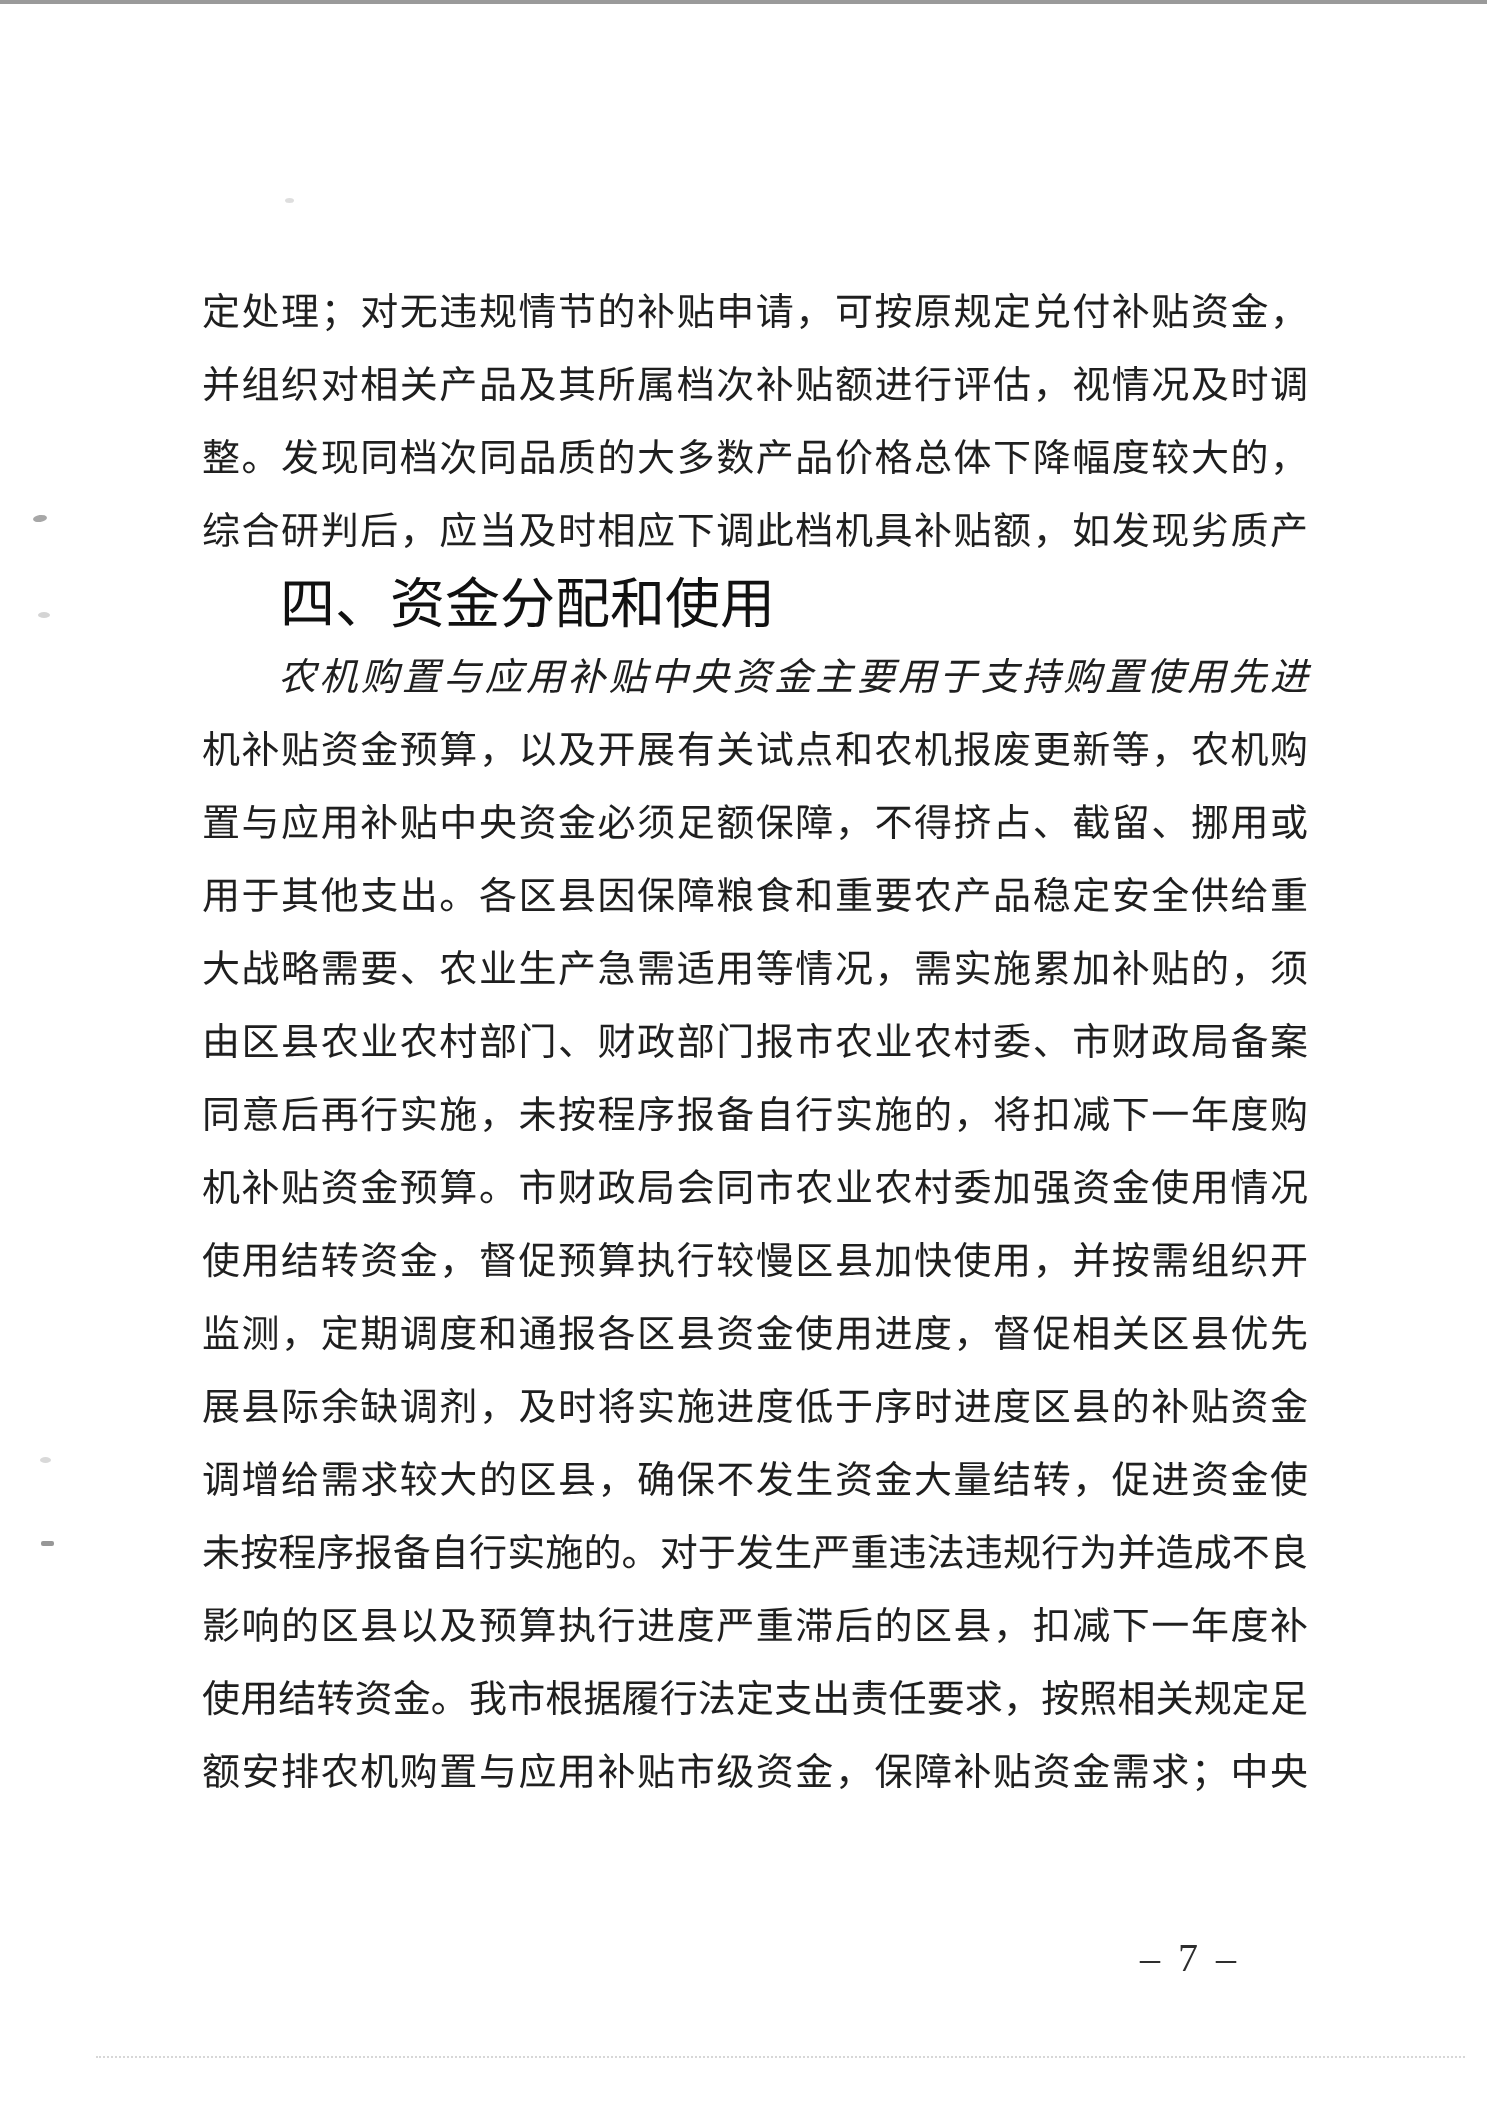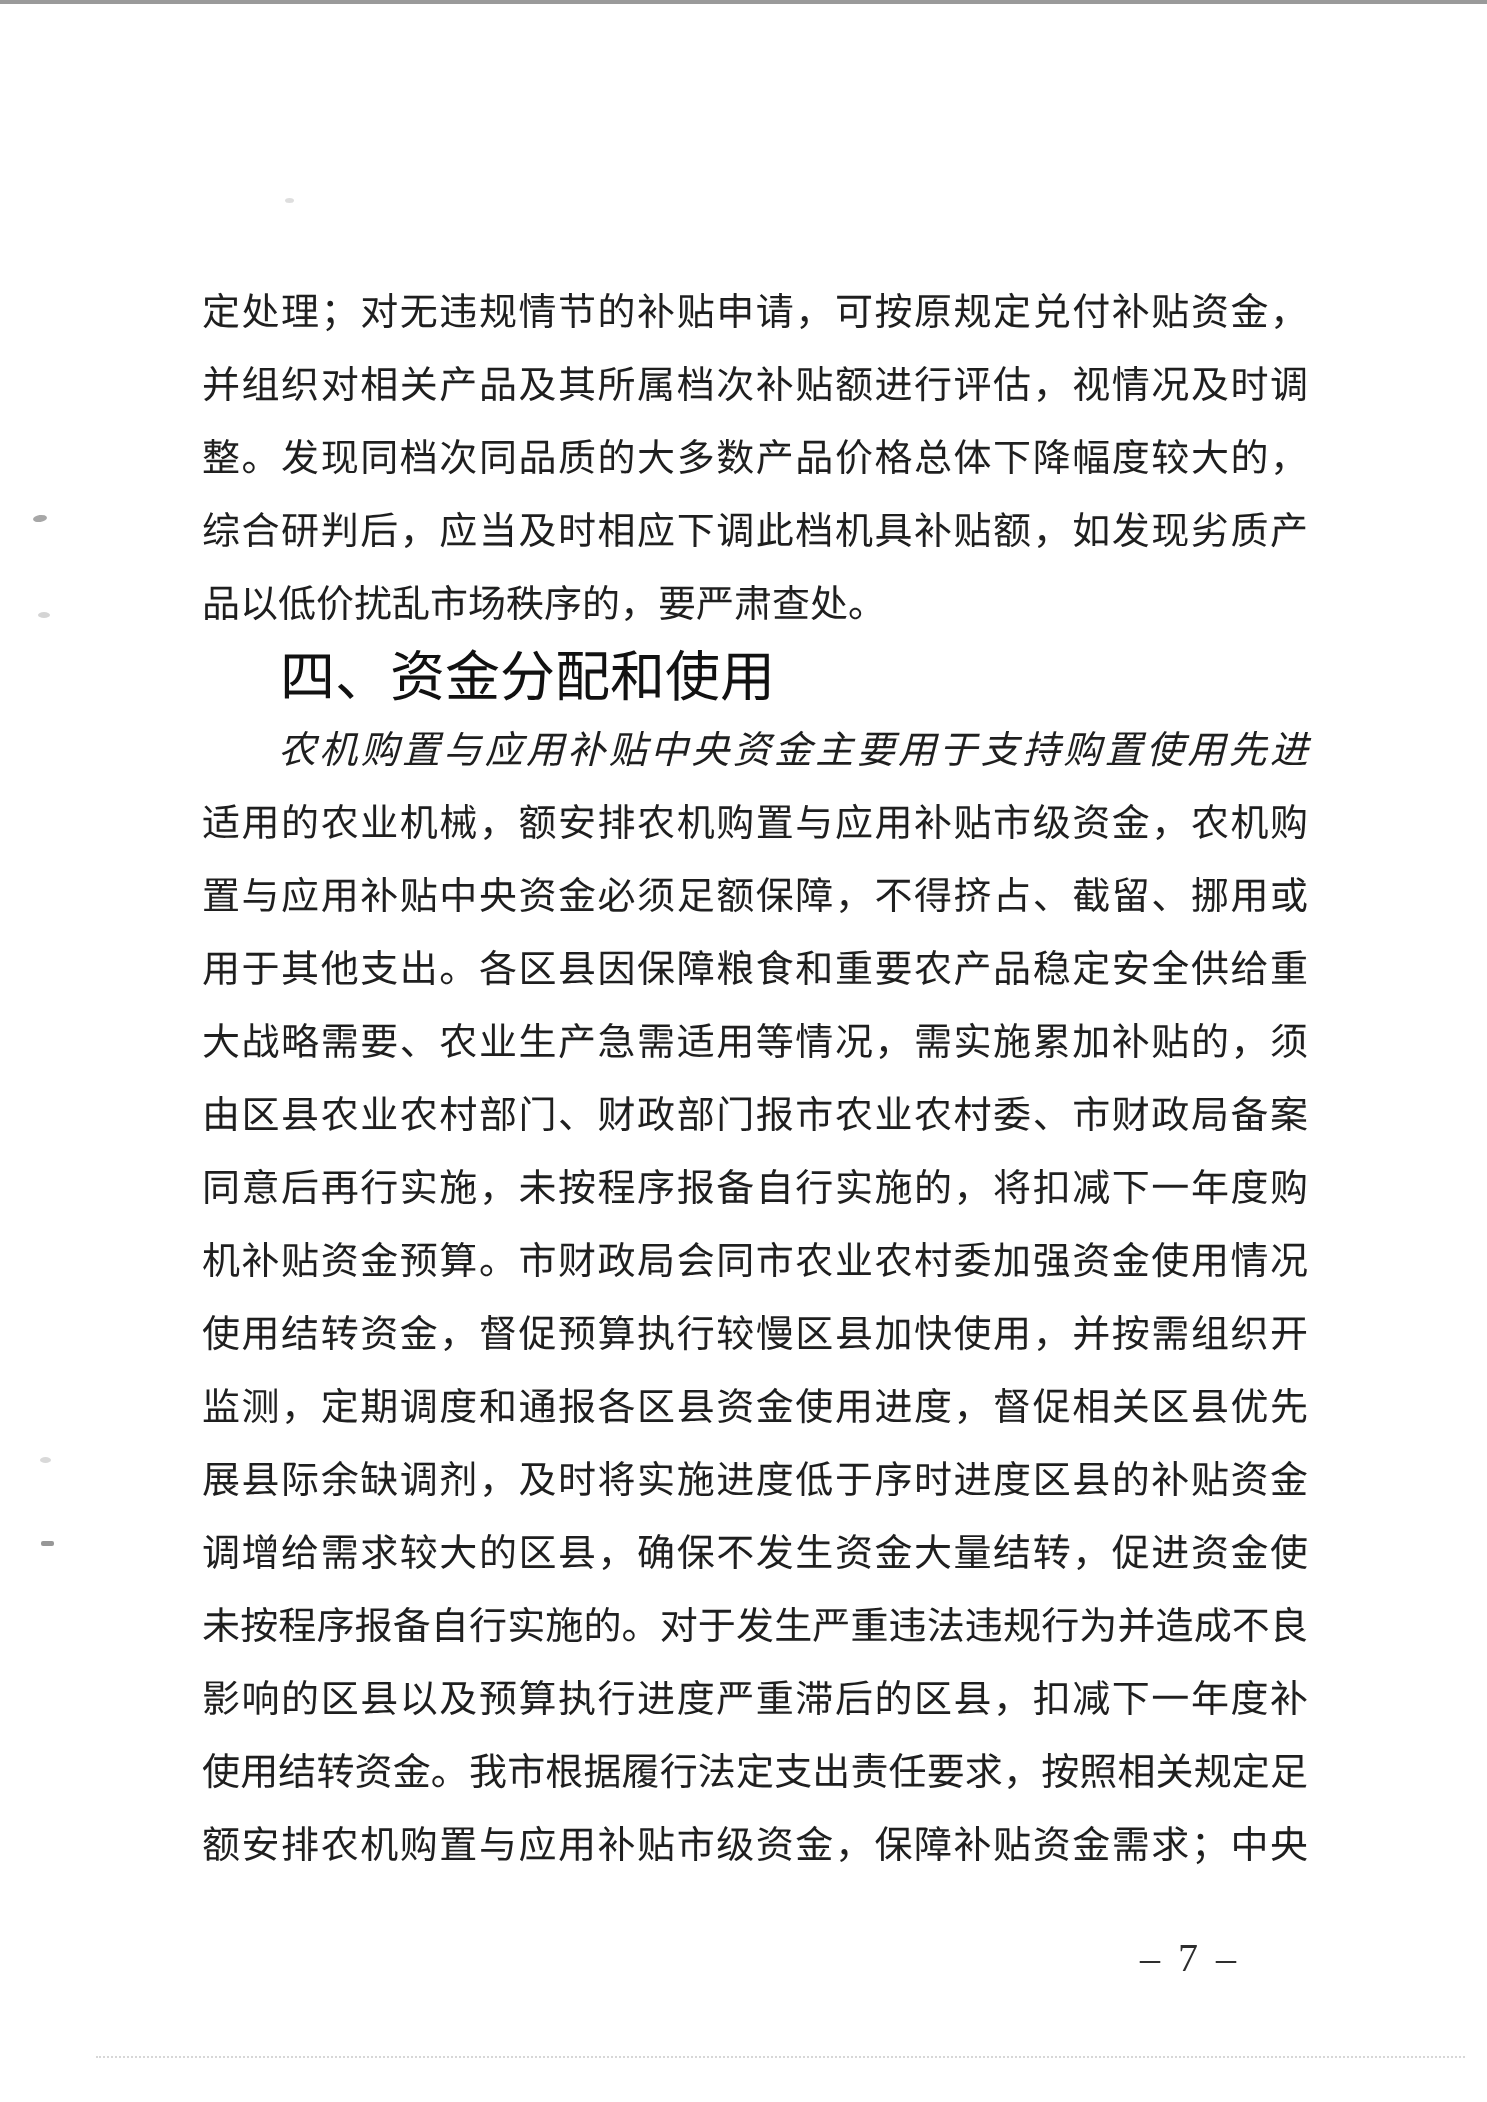--- a/index.html
+++ b/index.html
@@ -78,24 +78,23 @@
 </style>
 </head>
 <body>
 
 <div class="page">
   <main class="text-block">
     <p class="line full">定处理；对无违规情节的补贴申请，可按原规定兑付补贴资金，</p>
     <p class="line full">并组织对相关产品及其所属档次补贴额进行评估，视情况及时调</p>
     <p class="line full">整。发现同档次同品质的大多数产品价格总体下降幅度较大的，</p>
     <p class="line full">综合研判后，应当及时相应下调此档机具补贴额，如发现劣质产</p>
-    <p class="line partial">品以低价扰乱市场秩序的，要严肃查处。</p>
     <h2 class="line heading">四、资金分配和使用</h2>
     <p class="line full indent">农机购置与应用补贴中央资金主要用于支持购置使用先进</p>
-    <p class="line full">适用的农业机械，额安排农机购置与应用补贴市级资金，农机购</p>
+    <p class="line full">机补贴资金预算，以及开展有关试点和农机报废更新等，农机购</p>
     <p class="line full">置与应用补贴中央资金必须足额保障，不得挤占、截留、挪用或</p>
     <p class="line full">用于其他支出。各区县因保障粮食和重要农产品稳定安全供给重</p>
     <p class="line full">大战略需要、农业生产急需适用等情况，需实施累加补贴的，须</p>
     <p class="line full">由区县农业农村部门、财政部门报市农业农村委、市财政局备案</p>
     <p class="line full">同意后再行实施，未按程序报备自行实施的，将扣减下一年度购</p>
     <p class="line full">机补贴资金预算。市财政局会同市农业农村委加强资金使用情况</p>
     <p class="line full">使用结转资金，督促预算执行较慢区县加快使用，并按需组织开</p>
     <p class="line full">监测，定期调度和通报各区县资金使用进度，督促相关区县优先</p>
     <p class="line full">展县际余缺调剂，及时将实施进度低于序时进度区县的补贴资金</p>
     <p class="line full">调增给需求较大的区县，确保不发生资金大量结转，促进资金使</p>

